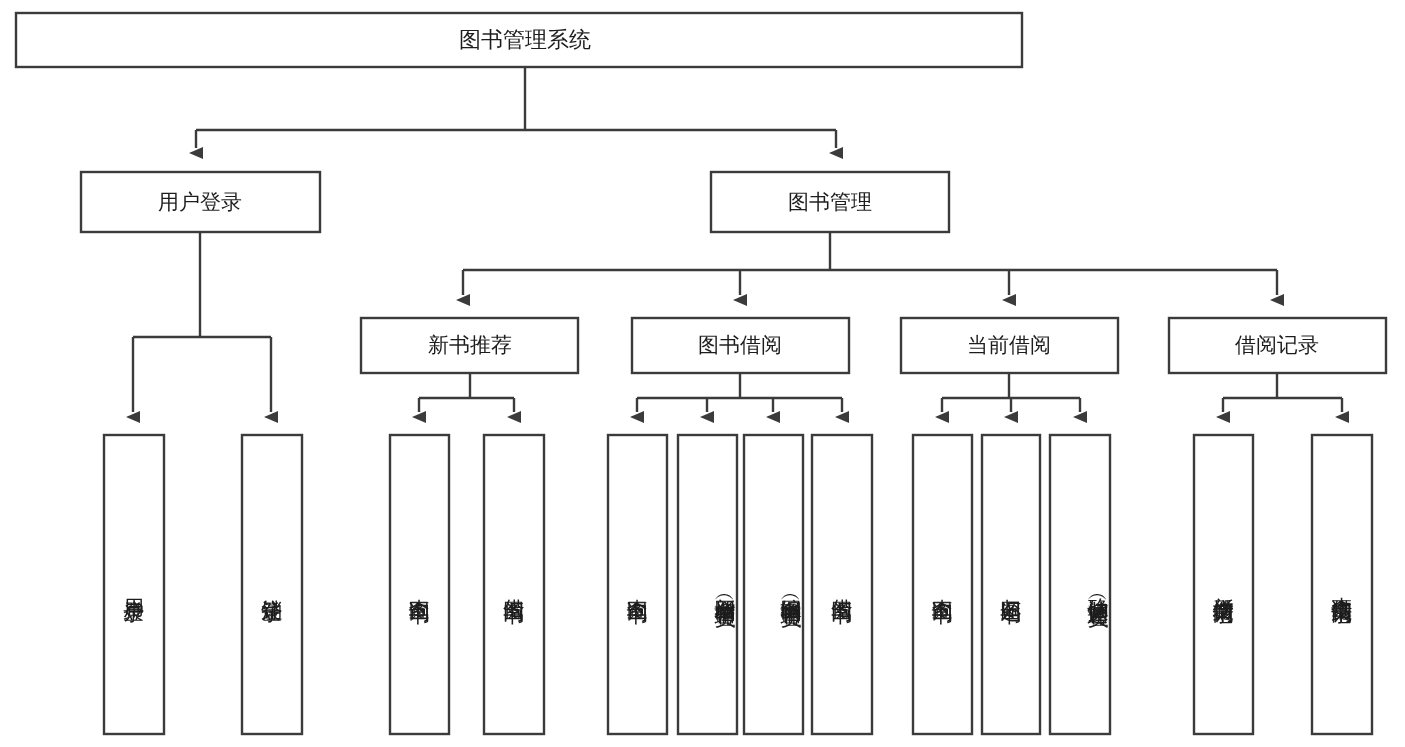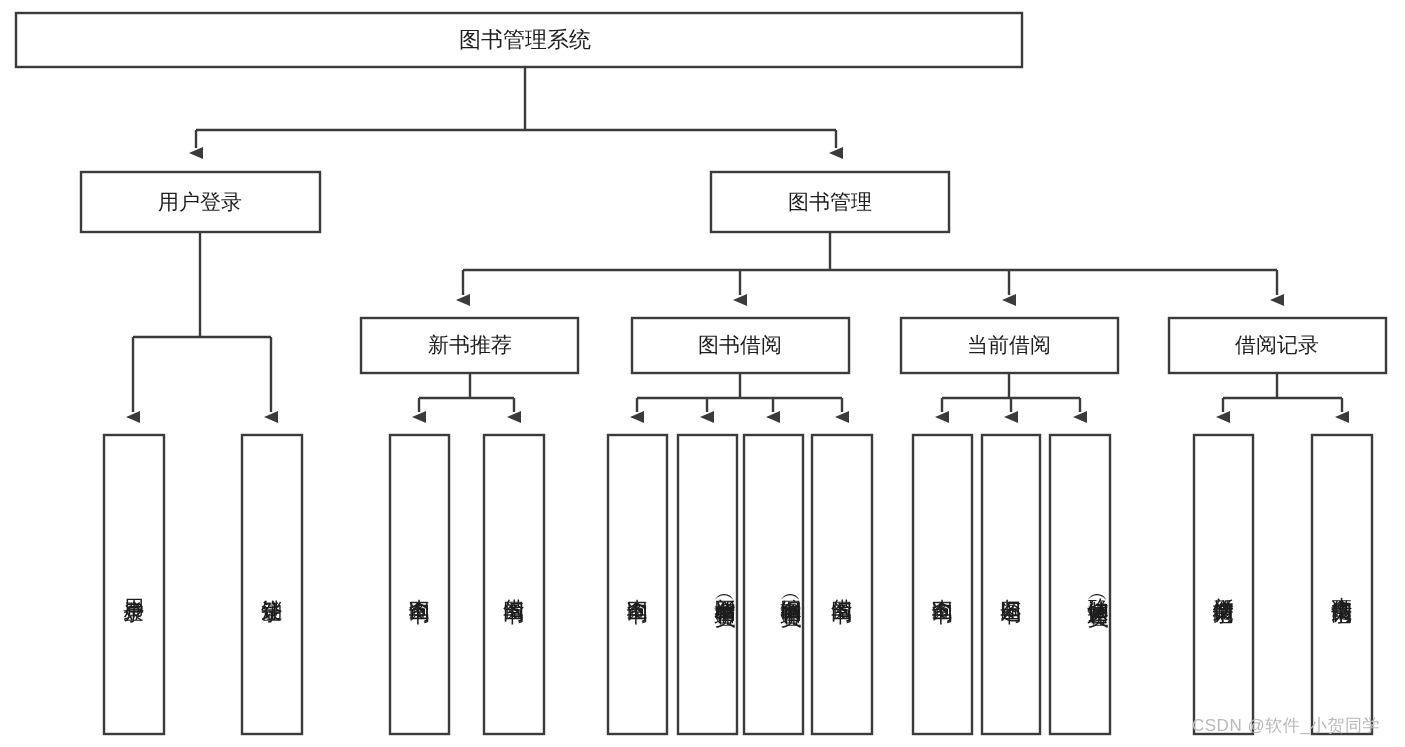--- a/index.html
+++ b/index.html
@@ -203,15 +203,14 @@
   <div class="vlabel" style="left:744px; top:435px; width:59px; height:299px; align-items:flex-start; padding-top:6px; box-sizing:border-box;">编辑图书（管理员）</div>
   <div class="vlabel" style="left:812px; top:435px; width:60px; height:299px;">借阅图书</div>
 
   <div class="vlabel" style="left:913px; top:435px; width:59px; height:299px;">查询图书</div>
   <div class="vlabel" style="left:982px; top:435px; width:58px; height:299px;">归还图书</div>
   <div class="vlabel" style="left:1050px; top:435px; width:60px; height:299px; align-items:flex-start; padding-top:6px; box-sizing:border-box;">确认归还（管理员）</div>
 
   <div class="vlabel" style="left:1194px; top:435px; width:59px; height:299px;">新增借阅记录</div>
   <div class="vlabel" style="left:1312px; top:435px; width:60px; height:299px;">查询借阅记录</div>
 
-  <div class="watermark" style="left:1192px; top:714px;">CSDN @软件_小贺同学</div>
 
 </div>
 
 </body></html>

